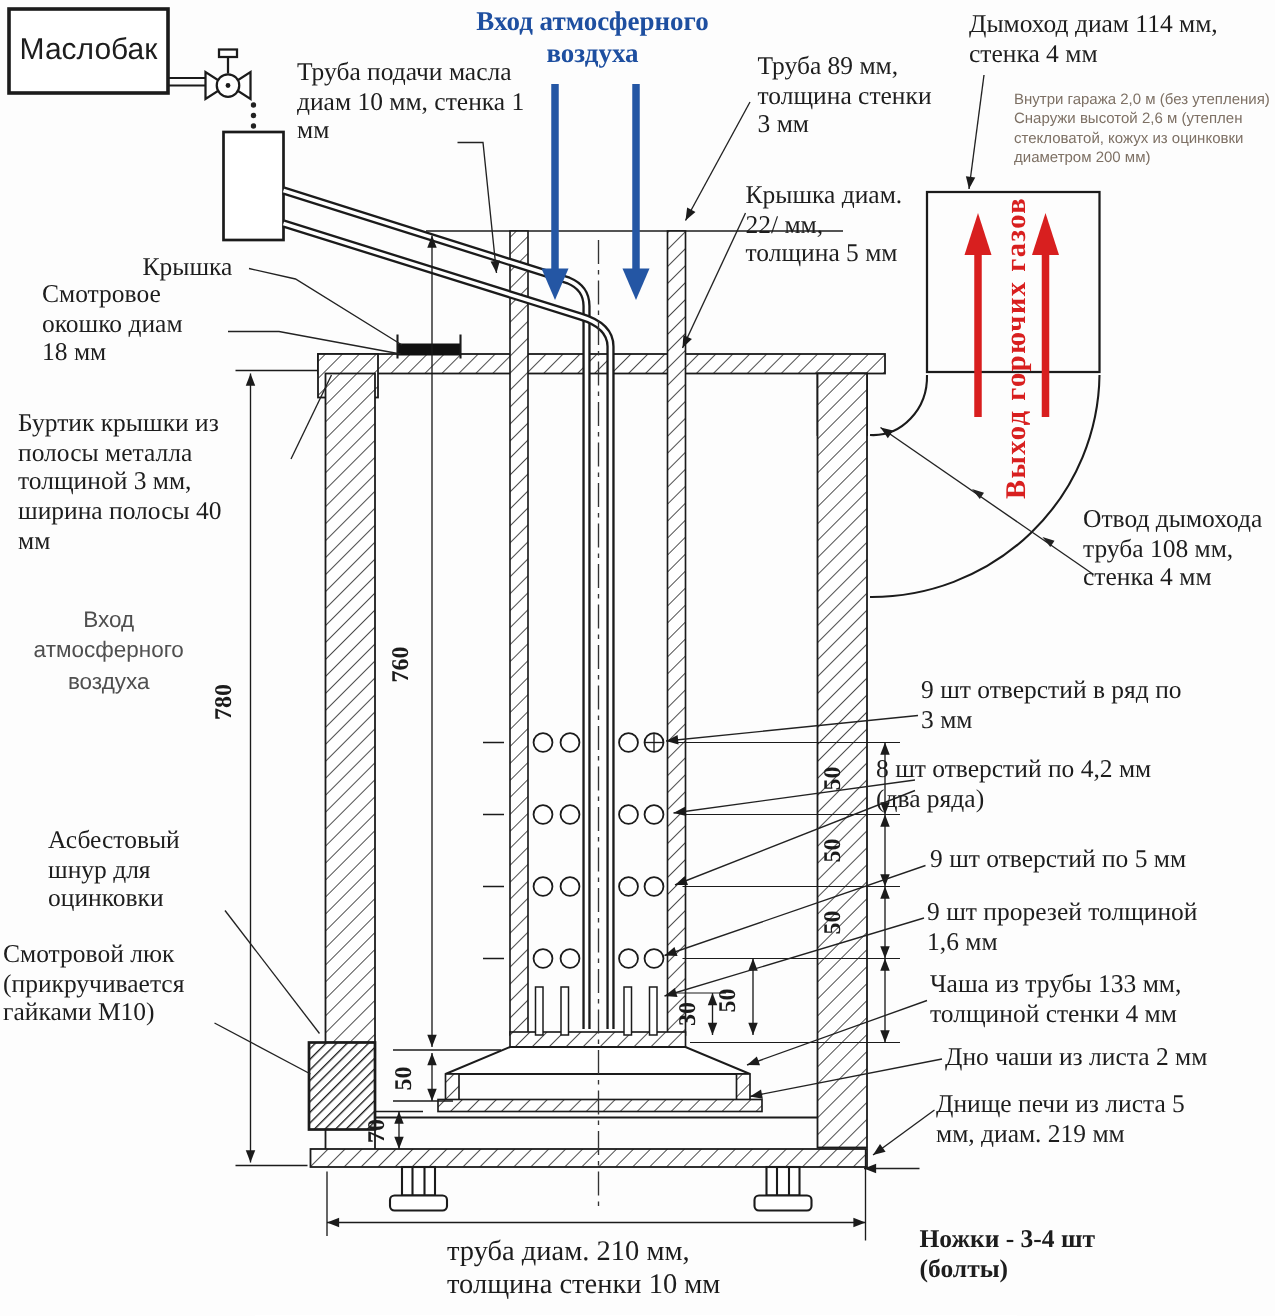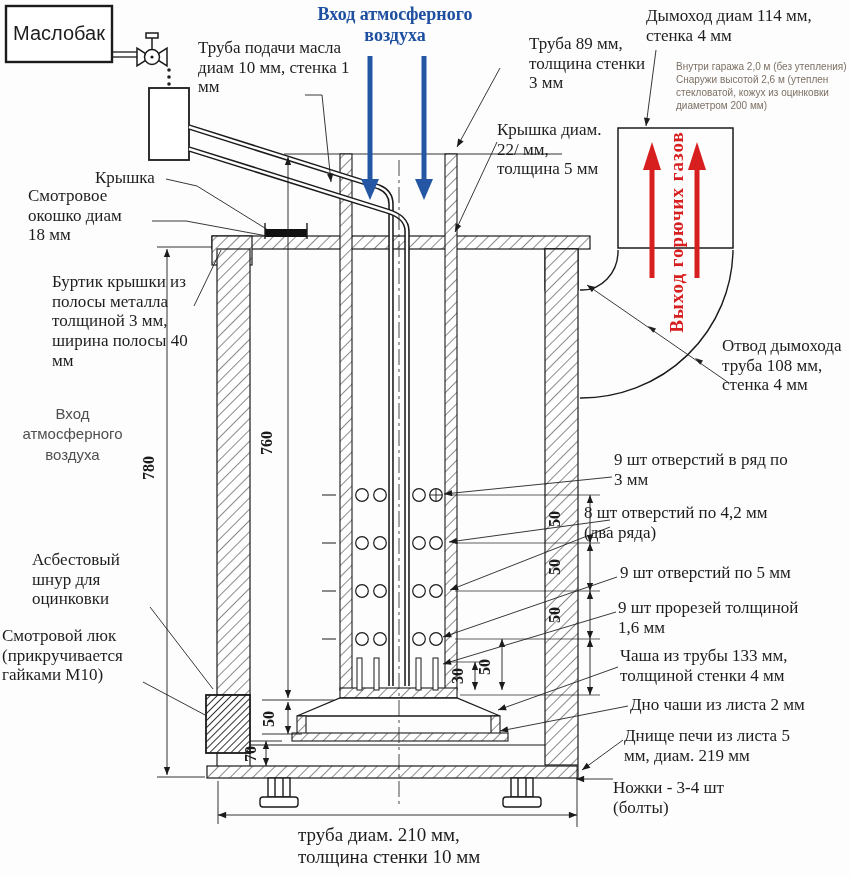--- a/index.html
+++ b/index.html
@@ -245,33 +245,33 @@
     <line x1="613" y1="779" x2="576" y2="779" marker-end="url(#ar)"></line>
   </g>
 </svg>
 
 <div class="lbl tankname sans" style="left:8px;top:8px;width:102px;height:52px;">Маслобак</div>
 
 <div class="lbl" style="left:198px;top:38px;width:152px;">Труба подачи масла диам 10 мм, стенка 1 мм</div>
 
 <div class="lbl c blue" style="left:295px;top:4px;width:200px;">Вход атмосферного воздуха</div>
 
-<div class="lbl" style="left:529px;top:34px;width:125px;">Труба 89 мм, толщина стенки 3 мм</div>
+<div class="lbl" style="left:505px;top:34px;width:125px;">Труба 89 мм, толщина стенки 3 мм</div>
 
 <div class="lbl" style="left:646px;top:6px;width:200px;">Дымоход диам 114 мм, стенка 4 мм</div>
 
 <div class="lbl note sans" style="left:676px;top:60px;width:172px;">Внутри гаража 2,0 м (без утепления) Снаружи высотой 2,6 м (утеплен стекловатой, кожух из оцинковки диаметром 200 мм)</div>
 
 <div class="lbl" style="left:497px;top:120px;width:115px;">Крышка диам. 22/ мм, толщина 5 мм</div>
 
 <div class="lbl" style="left:95px;top:168px;width:80px;">Крышка</div>
 
 <div class="lbl" style="left:28px;top:186px;width:112px;">Смотровое окошко диам 18 мм</div>
 
-<div class="lbl" style="left:12px;top:272px;width:142px;margin-left:40px;">Буртик крышки из полосы металла толщиной 3 мм, ширина полосы 40 мм</div>
+<div class="lbl" style="left:12px;top:272px;width:142px;">Буртик крышки из полосы металла толщиной 3 мм, ширина полосы 40 мм</div>
 
 <div class="lbl c graytxt sans" style="left:5px;top:404px;width:135px;">Вход атмосферного воздуха</div>
 
 <div class="lbl" style="left:32px;top:550px;width:102px;">Асбестовый шнур для оцинковки</div>
 
 <div class="lbl" style="left:2px;top:626px;width:134px;">Смотровой люк (прикручивается гайками М10)</div>
 
 <div class="lbl" style="left:722px;top:336px;width:122px;">Отвод дымохода труба 108 мм, стенка 4 мм</div>
 
 <div class="lbl" style="left:614px;top:450px;width:178px;">9 шт отверстий в ряд по 3 мм</div>
@@ -281,17 +281,17 @@
 <div class="lbl" style="left:620px;top:563px;width:225px;">9 шт отверстий по 5 мм</div>
 
 <div class="lbl" style="left:618px;top:598px;width:195px;">9 шт прорезей толщиной 1,6 мм</div>
 
 <div class="lbl" style="left:620px;top:646px;width:195px;">Чаша из трубы 133 мм, толщиной стенки 4 мм</div>
 
 <div class="lbl" style="left:630px;top:695px;width:218px;">Дно чаши из листа 2 мм</div>
 
 <div class="lbl" style="left:624px;top:726px;width:185px;">Днище печи из листа 5 мм, диам. 219 мм</div>
 
-<div class="lbl" style="left:613px;top:778px;width:125px;">Ножки - 3-4 шт (болты)</div>
+<div class="lbl" style="left:613px;top:816px;width:125px;font-weight:bold;">Ножки - 3-4 шт (болты)</div>
 
 <div class="lbl big" style="left:298px;top:824px;width:215px;">труба диам. 210 мм, толщина стенки 10 мм</div>
 
 </div>
 
 </body></html>

